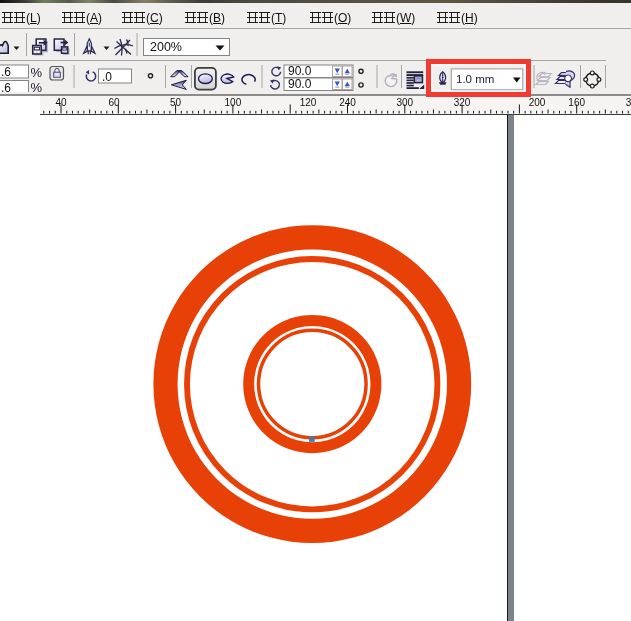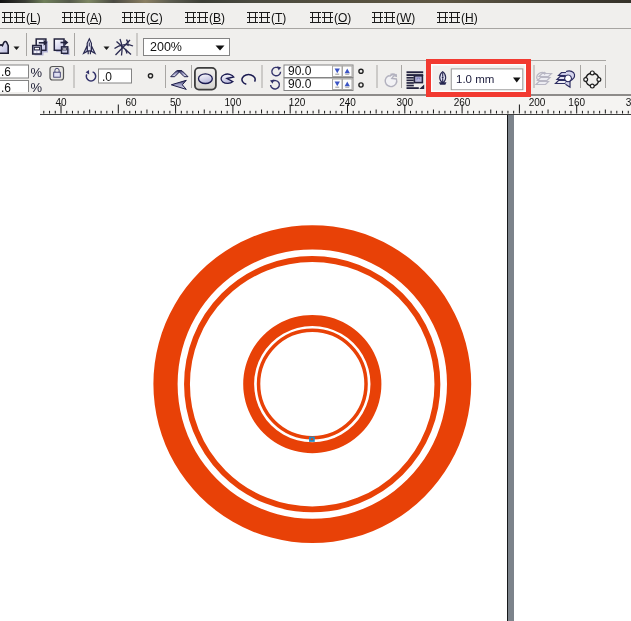--- a/index.html
+++ b/index.html
@@ -380,27 +380,27 @@
 <line x1="594.00" y1="8.5" x2="594.00" y2="17.5"></line>
 <line x1="599.73" y1="14.8" x2="599.73" y2="17.5"></line>
 <line x1="605.46" y1="14.8" x2="605.46" y2="17.5"></line>
 <line x1="611.19" y1="14.8" x2="611.19" y2="17.5"></line>
 <line x1="616.92" y1="14.8" x2="616.92" y2="17.5"></line>
 <line x1="622.65" y1="13.5" x2="622.65" y2="17.5"></line>
 <line x1="628.38" y1="14.8" x2="628.38" y2="17.5"></line>
       </g>
     </svg>
 <span class="rnum" style="left:21.0px">40</span>
-<span class="rnum" style="left:91px">60</span>
+<span class="rnum" style="left:74px">60</span>
 <span class="rnum" style="left:135.6px">50</span>
 <span class="rnum" style="left:192.9px">100</span>
-<span class="rnum" style="left:257px">120</span>
+<span class="rnum" style="left:268px">120</span>
 <span class="rnum" style="left:307.5px">240</span>
 <span class="rnum" style="left:364.8px">300</span>
-<span class="rnum" style="left:422.1px">260</span>
+<span class="rnum" style="left:422.1px">320</span>
 <span class="rnum" style="left:497px">200</span>
 <span class="rnum" style="left:536.7px">160</span>
 <span class="rnum" style="left:594.0px">360</span>
   </div>
 
   <div id="canvas" class="abs">
     <svg width="631" height="506" viewBox="0 0 631 506">
 
       <g fill="#e84107" fill-rule="evenodd" stroke="none">
         <path d="M312.3,110.2 a158.9,158.9 0 1,0 0.001,0 Z M312.3,134.4 a134.7,134.7 0 1,1 -0.001,0 Z"></path>

